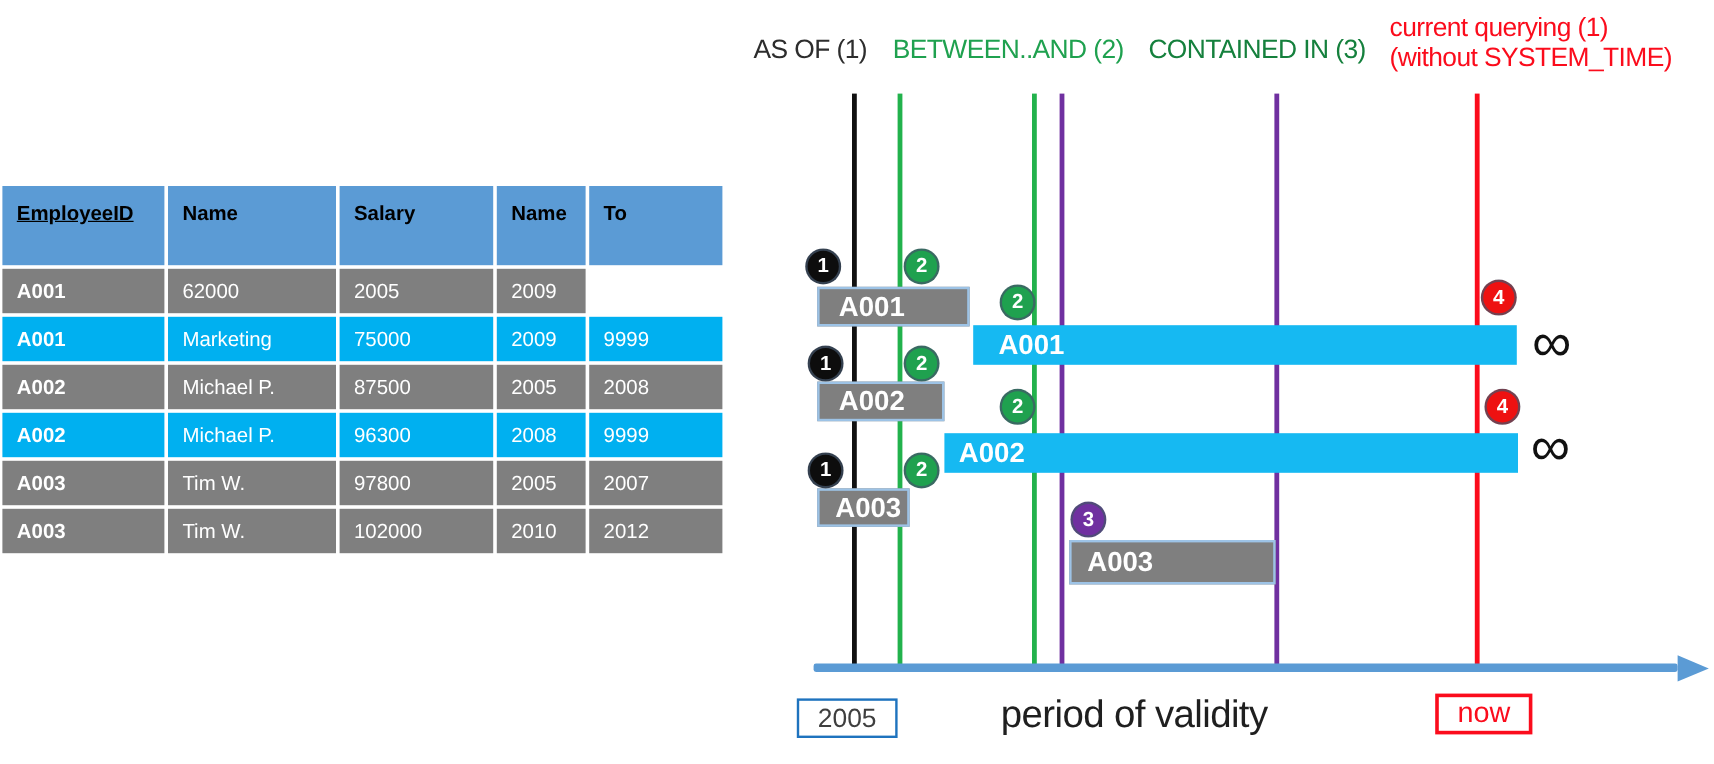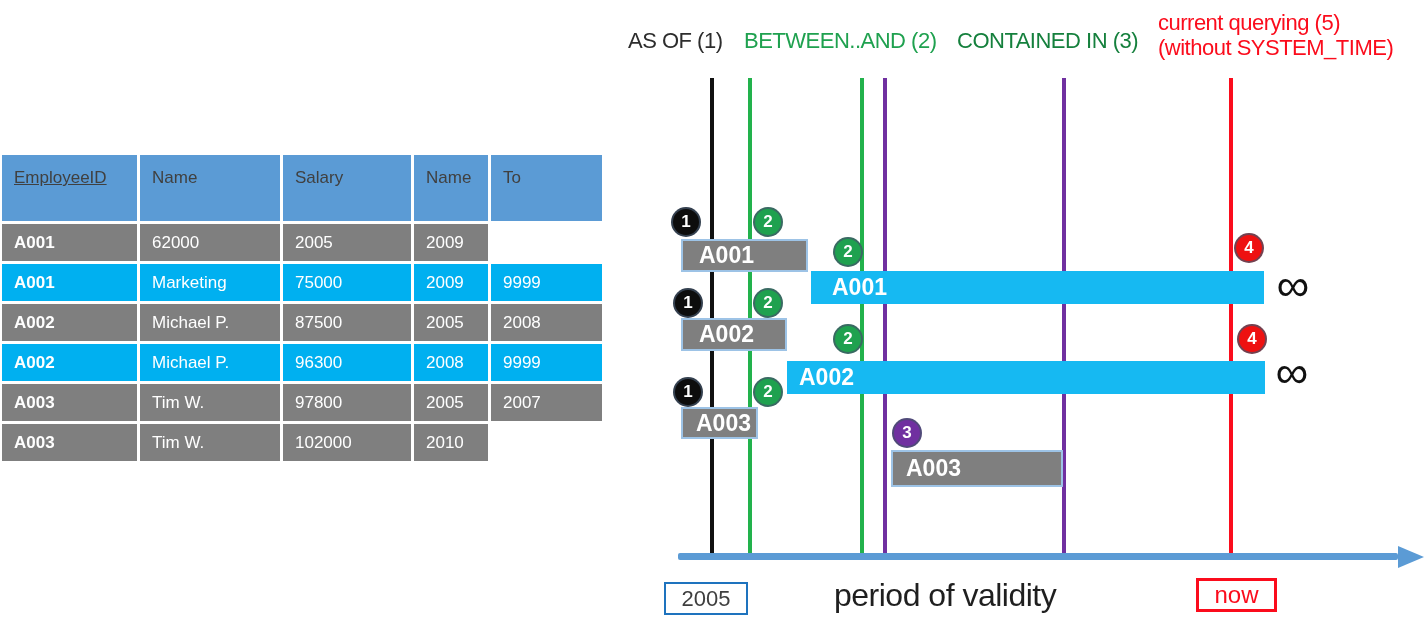--- a/index.html
+++ b/index.html
@@ -5,21 +5,21 @@
   html,body{margin:0;padding:0;background:#fff;}
   #canvas{
     position:relative;width:1428px;height:637px;background:#ffffff;overflow:hidden;
     font-family:"Liberation Sans",sans-serif;
   }
   
   #emp-table{position:absolute;left:2px;top:155px;width:600px;}
   .t-grid{display:grid;grid-template-columns:135px 140px 128px 74px 111px;gap:3px;margin-bottom:3px;}
   .t-cell{padding-left:12px;display:flex;align-items:center;font-size:17px;white-space:pre;}
   .t-head .t-cell{
-    background:#5b9bd5;color:#404040;font-weight:normal;height:66px;
+    background:#5b9bd5;color:#000000;font-weight:bold;height:66px;
     align-items:flex-start;padding-top:13px;box-sizing:border-box;
   }
   .t-head .t-cell.u{text-decoration:underline;}
   .t-row .t-cell{height:37px;color:#ffffff;}
   .t-row.gray .t-cell{background:#7f7f7f;}
   .t-row.cyan .t-cell{background:#00b0f0;}
   .t-row .t-cell:first-child{font-weight:bold;}
   
   #diagram{position:absolute;left:0;top:0;width:1428px;height:515px;}
   .legend-label{position:absolute;font-size:22px;letter-spacing:-0.5px;white-space:pre-line;line-height:25px;}
@@ -84,27 +84,28 @@
         <div class="t-cell">Tim W.</div>
         <div class="t-cell">97800</div>
         <div class="t-cell">2005</div>
         <div class="t-cell">2007</div>
       </div>
       <div class="t-grid t-row gray">
         <div class="t-cell">A003</div>
         <div class="t-cell">Tim W.</div>
         <div class="t-cell">102000</div>
         <div class="t-cell">2010</div>
+        <div class="t-cell">2012</div>
       </div>
     </div>
   <div id="diagram">
       <div class="legend-label" style="left: 628px; top: 28px; color: rgb(45, 45, 45);">AS OF (1)</div>
       <div class="legend-label" style="left: 744px; top: 28px; color: rgb(31, 161, 79);">BETWEEN..AND (2)</div>
       <div class="legend-label" style="left: 957px; top: 28px; color: #15803d;">CONTAINED IN (3)</div>
-      <div class="legend-label" style="left: 1158px; top: 10px; color: rgb(251, 12, 28);">current querying (5)
+      <div class="legend-label" style="left: 1158px; top: 10px; color: rgb(251, 12, 28);">current querying (1)
 (without SYSTEM_TIME)</div>
       <div class="v-line" style="left: 710px; background: rgb(17, 17, 17);"></div>
       <div class="v-line" style="left: 748px; background: rgb(34, 178, 76);"></div>
       <div class="v-line" style="left: 860px; background: rgb(34, 178, 76);"></div>
       <div class="v-line" style="left: 883px; background: rgb(112, 48, 160);"></div>
       <div class="v-line" style="left: 1062px; background: rgb(112, 48, 160);"></div>
       <div class="v-line" style="left: 1229px; background: rgb(251, 12, 28);"></div>
       <div class="bar gray" style="left: 681px; top: 239px; width: 127px; height: 33px; padding-left: 16px;">A001</div>
       <div class="bar cyan" style="left: 811px; top: 271px; width: 453px; height: 33px; padding-left: 21px;">A001</div>
       <div class="bar gray" style="left: 681px; top: 318px; width: 106px; height: 33px; padding-left: 16px;">A002</div>

